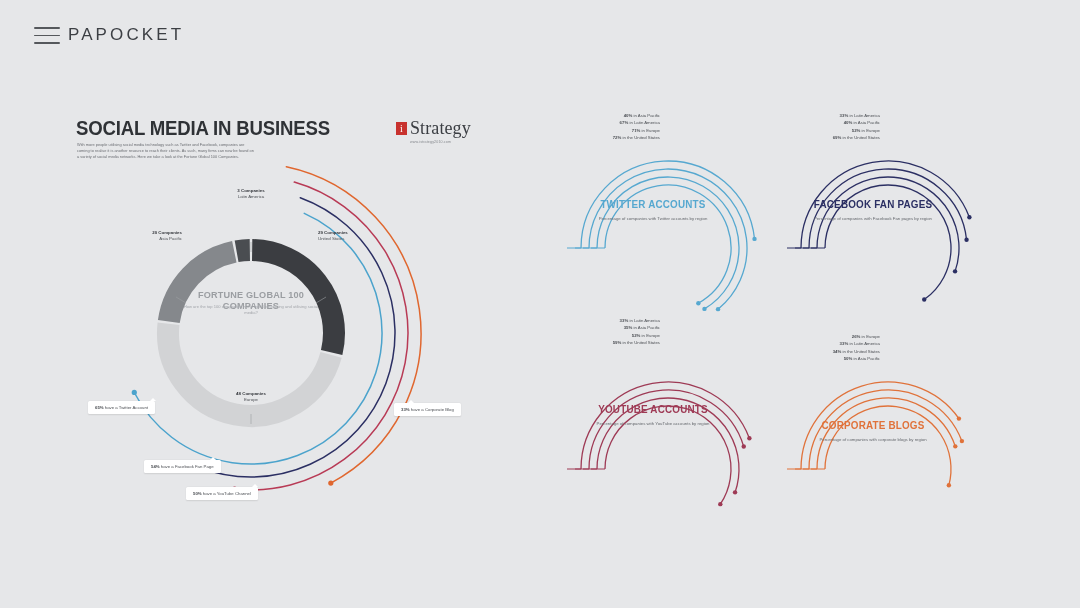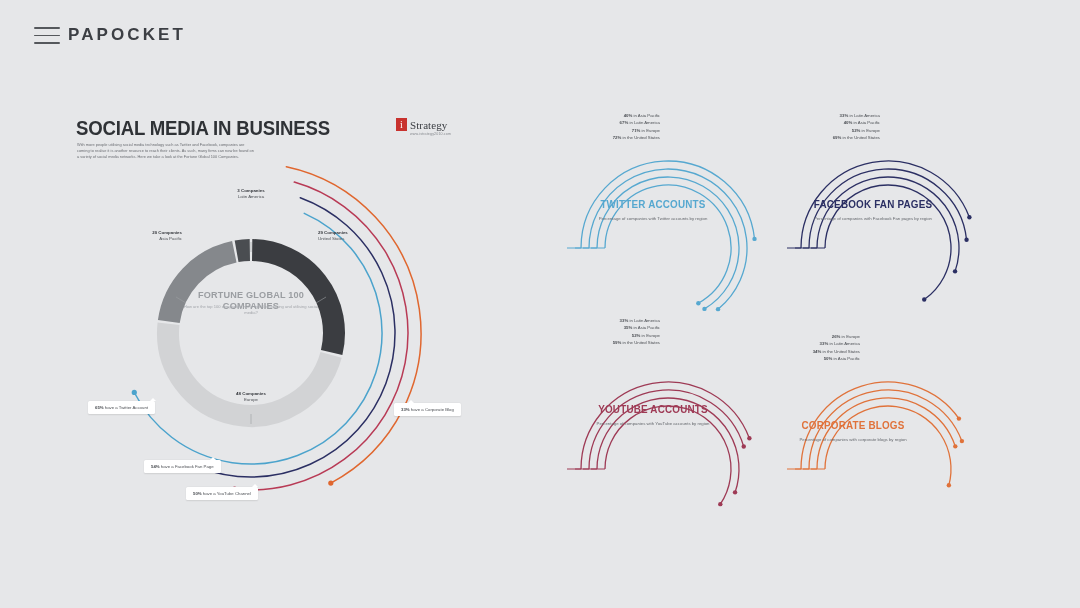--- a/index.html
+++ b/index.html
@@ -17,21 +17,21 @@
     background: #e6e7e9;
   }
   #hamburger {
     position: absolute; left: 34px; top: 27px; width: 26px; height: 17px;
     display: flex; flex-direction: column; justify-content: space-between;
     cursor: pointer;
   }
   #hamburger span { display: block; height: 1.6px; background: #55585c; border-radius: 1px; }
   #brand {
     position: absolute; left: 68px; top: 25px;
-    font-size: 17px; font-weight: bold; letter-spacing: 3.1px;
+    font-size: 17px; font-weight: normal; letter-spacing: 3.1px;
     color: #3c3f44;
   }
 
   
   #canvas {
     position: absolute; left: 0; top: 70px; width: 868px; height: 538px;
     background: #e6e7e9;
   }
   .svgwrap { position: absolute; left: 0; top: 0; width: 1080px; height: 538px; }
 
@@ -50,21 +50,21 @@
 
   
   #logo { position: absolute; left: 396px; top: 48px; }
   #logo .row { display: flex; align-items: center; gap: 3px; }
   #logo .mark {
     width: 11px; height: 13px; background: #c8322e; color: #fff;
     font-family: "Liberation Serif", serif; font-size: 10px;
     display: flex; align-items: center; justify-content: center; line-height: 1;
   }
   #logo .word {
-    font-family: "Liberation Serif", serif; font-size: 11px; color: #3b3e43;
+    font-family: "Liberation Serif", serif; font-size: 18px; color: #3b3e43;
     letter-spacing: 0.1px;
   }
   #logo .url {
     margin-top: 1px; margin-left: 14px;
     font-size: 3.6px; color: #86898e; letter-spacing: 0.15px;
   }
 
   
   .donut-label {
     position: absolute; font-size: 4.4px; line-height: 6.2px;
@@ -281,21 +281,21 @@
       <div class="legend">
         <div><b>33%</b> <span>in Latin America</span></div>
         <div><b>35%</b> <span>in Asia Pacific</span></div>
         <div><b>52%</b> <span>in Europe</span></div>
         <div><b>59%</b> <span>in the United States</span></div>
       </div>
       <div class="ptitle" style="color:#9e3a55;">YOUTUBE ACCOUNTS</div>
       <div class="psub">Percentage of companies with YouTube accounts by region</div>
     </div>
 
-    <div class="panel" style="left:778px; top:257px;">
+    <div class="panel" style="left:798px; top:257px;">
       <div class="legend">
         <div><b>26%</b> <span>in Europe</span></div>
         <div><b>33%</b> <span>in Latin America</span></div>
         <div><b>34%</b> <span>in the United States</span></div>
         <div><b>50%</b> <span>in Asia Pacific</span></div>
       </div>
       <div class="ptitle" style="color:#e0723a;">CORPORATE BLOGS</div>
       <div class="psub">Percentage of companies with corporate blogs by region</div>
     </div>
 

